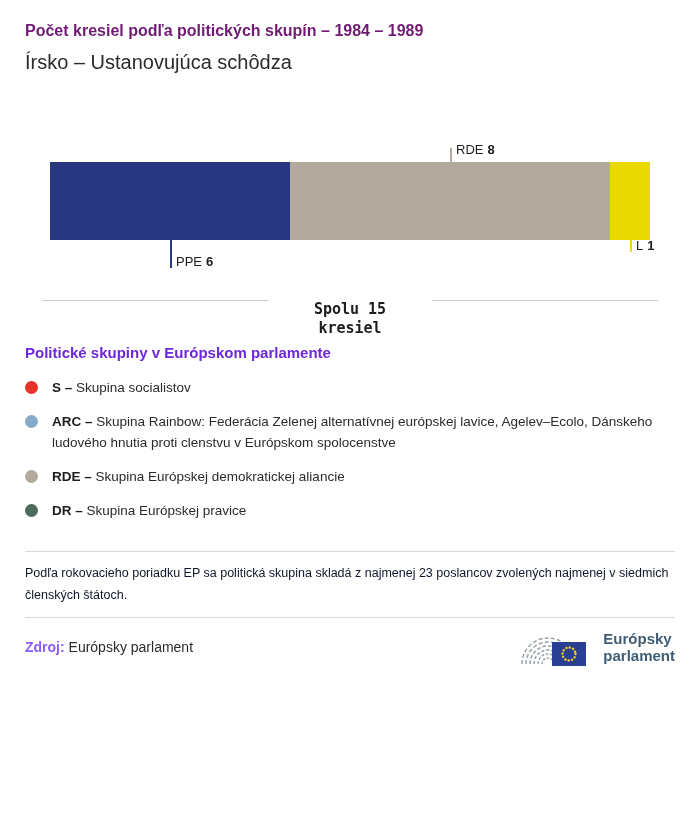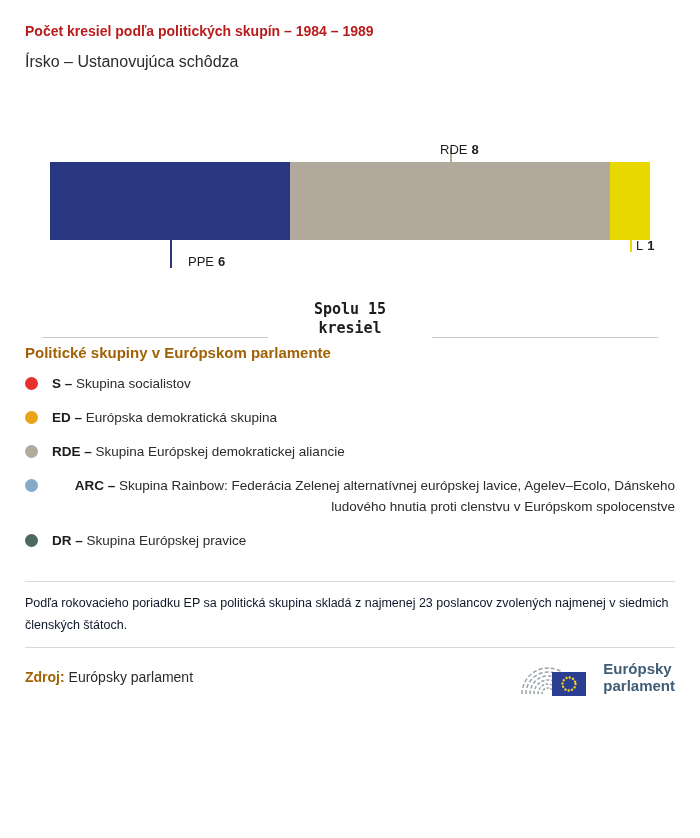--- a/index.html
+++ b/index.html
@@ -1,106 +1,102 @@
 <!DOCTYPE html>
 <html lang="sk"><head>
 <meta charset="utf-8">
 <style>
   html,body{margin:0;padding:0;}
   body{
     width:700px;height:838px;background:#ffffff;color:#1d1d1b;
     font-family:"Liberation Sans",sans-serif;position:relative;overflow:hidden;
   }
   .header{padding:18px 25px 0;}
-  .title{font-size:14px;line-height:26px;font-weight:bold;margin:0;color:#b91c1c;}
-  .subtitle{font-size:16px;line-height:24px;margin:6px 0 0;font-weight:normal;color:#2b2b2a;}
+  .title{font-size:16px;line-height:26px;font-weight:bold;margin:0;color:#701a75;}
+  .subtitle{font-size:20px;line-height:24px;margin:6px 0 0;font-weight:normal;color:#2b2b2a;}
 
   
   .chart{position:relative;height:216px;}
   .bar{position:absolute;left:50px;top:88px;width:600px;height:78px;display:flex;}
   .seg{height:100%;}
   .tick{position:absolute;width:2px;}
   .bar-label{position:absolute;font-size:13px;white-space:nowrap;color:#1d1d1b;height:16px;line-height:16px;}
   .bar-label b{font-weight:bold;margin-left:4px;}
 
   
-  .total-row{display:flex;align-items:flex-end;padding:0 42px;margin-top:10px;}
+  .total-row{display:flex;align-items:flex-start;padding:0 42px;margin-top:10px;}
   .total-rule{flex:1;height:1px;background:#cccccc;}
   .total-text{
     padding:0 46px;text-align:center;font-family:"DejaVu Sans Mono",monospace;
     font-weight:bold;font-size:15px;line-height:19px;color:#1d1d1b;
   }
 
   
-  .legend-heading{font-size:15px;font-weight:bold;margin:6px 25px 12px;color:#a16207;}
-  .legend-list{margin:4px 25px 0;text-align:right;}
+  .legend-heading{font-size:15px;font-weight:bold;margin:6px 25px 4px;color:#6d28d9;}
+  .legend-list{margin:16px 25px 0;}
   .legend-row{display:flex;align-items:flex-start;margin-bottom:13px;}
   .legend-dot{width:13px;height:13px;border-radius:50%;flex:none;margin:4px 14px 0 0;}
   .legend-text{font-size:13.5px;line-height:21px;color:#2b2b2a;margin:0;}
   .legend-text b{color:#1d1d1b;}
 
   
   .divider{border:none;border-top:1px solid #d8d8d8;margin:30px 25px 0;}
   .note{font-size:12.5px;line-height:22px;color:#0f172a;margin:10px 25px 0;}
   .divider-2{border:none;border-top:1px solid #d8d8d8;margin:11px 25px 0;}
   .source-row{display:flex;justify-content:space-between;align-items:center;padding:6px 25px 0;}
   .source{font-size:14px;color:#2b2b2a;}
-  .source b{color:#a16207;}
+  .source b{color:#8b5cf6;}
   .logo{display:flex;align-items:center;gap:9px;}
   .logo-text{font-size:15px;line-height:17px;font-weight:bold;color:#3f5d77;}
 </style>
 </head>
 <body>
 
 <div class="header">
   <h1 class="title">Počet kresiel podľa politických skupín – 1984 – 1989</h1>
   <h2 class="subtitle">Írsko – Ustanovujúca schôdza</h2>
 </div>
 
 <div class="chart">
   <div class="bar" id="bar">
       <div class="seg" style="width: 40%; background: rgb(41, 54, 128);"></div>
       <div class="seg" style="width: 53.3333%; background: rgb(177, 170, 157);"></div>
       <div class="seg" style="width: 6.66667%; background: rgb(233, 217, 0);"></div>
     </div>
 
 <div class="tick" style="left: 170px; background: rgb(41, 54, 128); height: 28px; top: 166px;"></div>
-    <div class="bar-label" style="left: 188px; top: 180px;"><span>PPE</span><b>6</b></div>
+    <div class="bar-label" style="left: 176px; top: 180px;"><span>PPE</span><b>6</b></div>
     <div class="tick" style="left: 450px; background: rgb(177, 170, 157); height: 14px; top: 74px;"></div>
-    <div class="bar-label" style="left: 440px; top: 68px;"><span>RDE</span><b>8</b></div>
+    <div class="bar-label" style="left: 456px; top: 68px;"><span>RDE</span><b>8</b></div>
     <div class="tick" style="left: 630px; background: rgb(233, 217, 0); height: 12px; top: 166px;"></div>
     <div class="bar-label" style="left: 636px; top: 164px; text-align: right;"><span>L</span><b>1</b></div>
   </div>
 
 <div class="total-row">
   <div class="total-rule"></div>
   <div class="total-text">
     <span>Spolu 15</span><br>
     <span>kresiel</span>
   </div>
   <div class="total-rule"></div>
 </div>
 
 <div class="legend-heading">Politické skupiny v Európskom parlamente</div>
 <div class="legend-list" id="legend">
     <div class="legend-row">
       <span class="legend-dot" style="background: rgb(230, 50, 41);"></span>
       <p class="legend-text"><b>S – </b>Skupina socialistov</p>
     </div>
     <div class="legend-row">
-      <span class="legend-dot" style="background: rgb(232, 164, 20);"></span>
-      <p class="legend-text"><b>ED – </b>Európska demokratická skupina</p>
+      <span class="legend-dot" style="background: rgb(135, 170, 199);"></span>
+      <p class="legend-text"><b>ARC – </b>Skupina Rainbow: Federácia Zelenej alternatívnej európskej lavice, Agelev–Ecolo, Dánskeho ludového hnutia proti clenstvu v Európskom spolocenstve</p>
     </div>
     <div class="legend-row">
       <span class="legend-dot" style="background: rgb(177, 170, 157);"></span>
       <p class="legend-text"><b>RDE – </b>Skupina Európskej demokratickej aliancie</p>
-    </div>
-    <div class="legend-row">
-      <span class="legend-dot" style="background: rgb(135, 170, 199);"></span>
-      <p class="legend-text"><b>ARC – </b>Skupina Rainbow: Federácia Zelenej alternatívnej európskej lavice, Agelev–Ecolo, Dánskeho ludového hnutia proti clenstvu v Európskom spolocenstve</p>
     </div>
     <div class="legend-row">
       <span class="legend-dot" style="background: rgb(77, 106, 93);"></span>
       <p class="legend-text"><b>DR – </b>Skupina Európskej pravice</p>
     </div>
   </div>
 
 <hr class="divider">
 <p class="note">Podľa rokovacieho poriadku EP sa politická skupina skladá z najmenej 23 poslancov zvolených najmenej v siedmich členských štátoch.</p>
 <hr class="divider-2">

